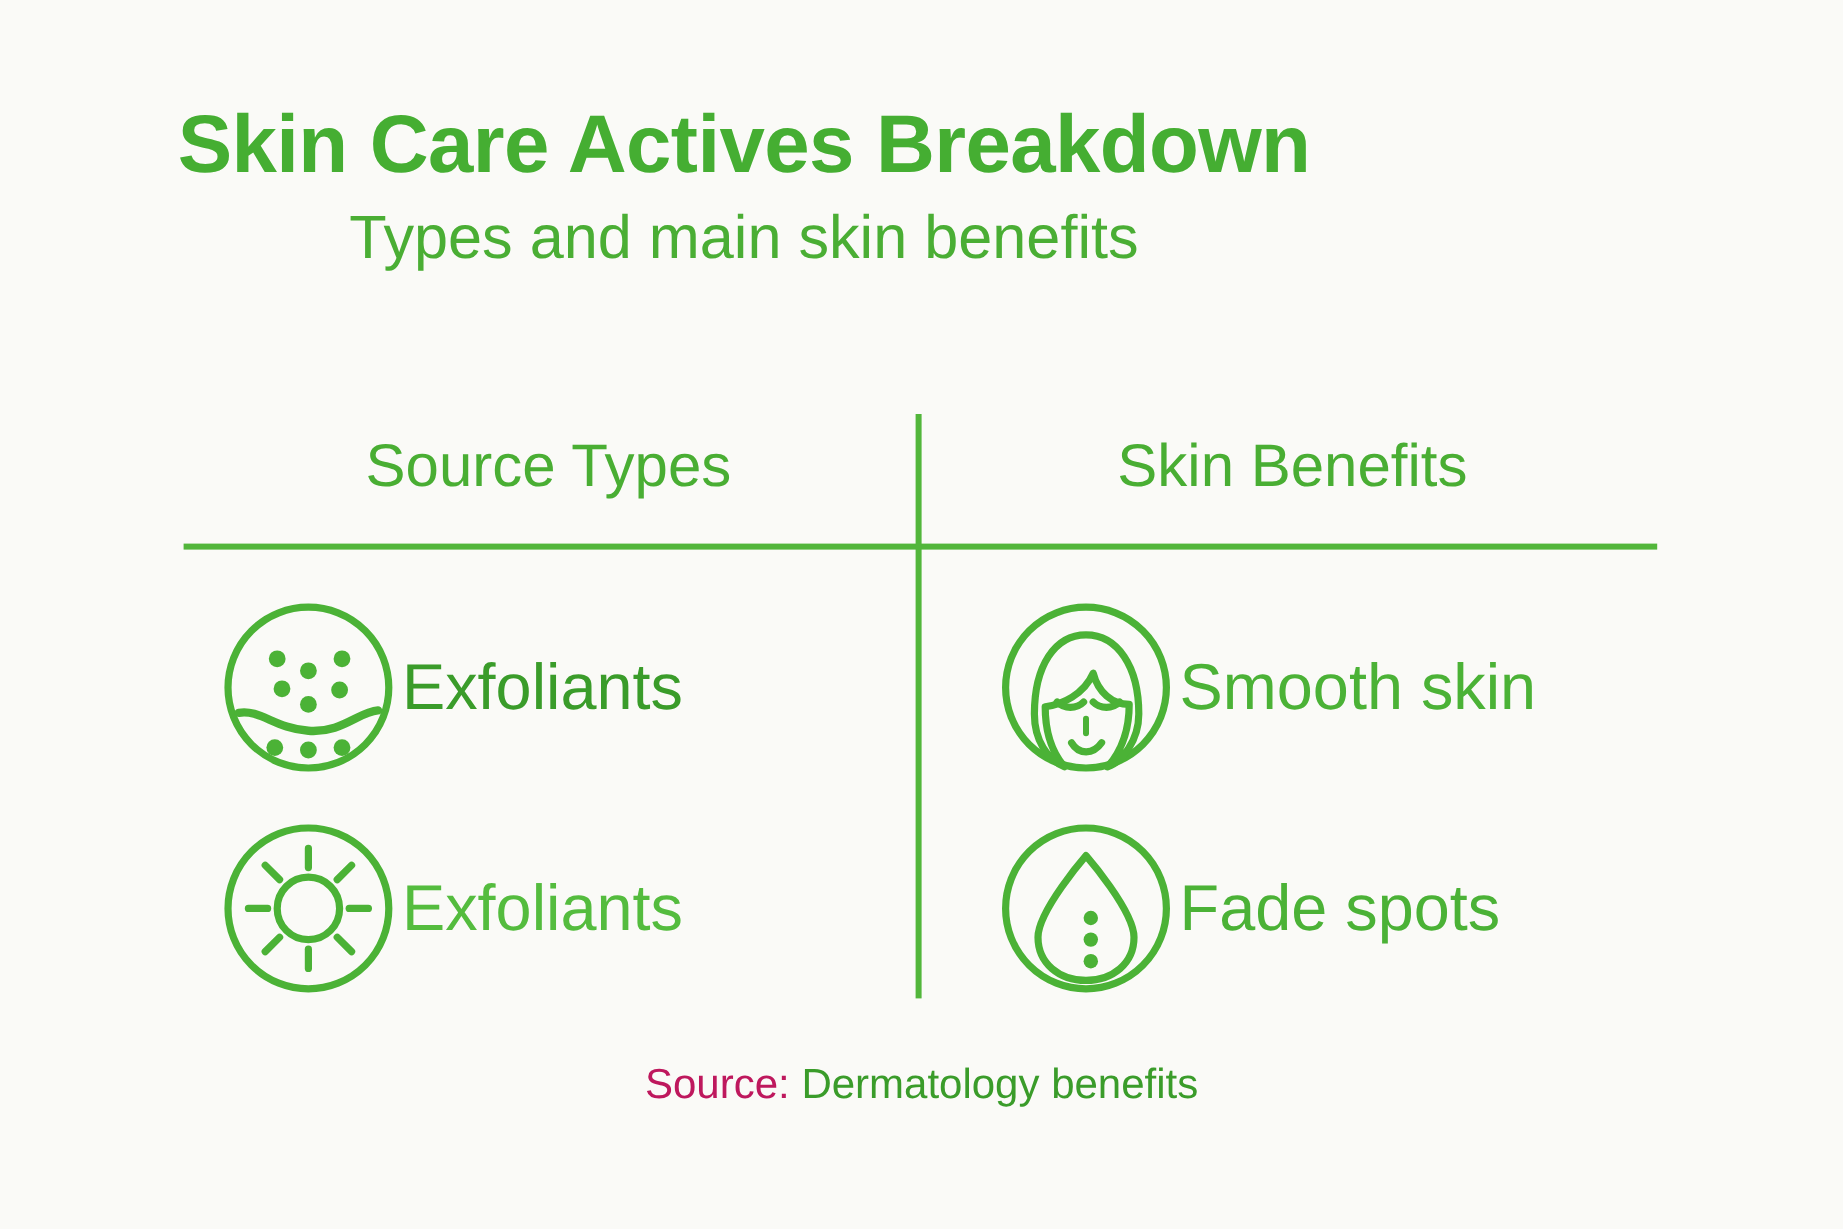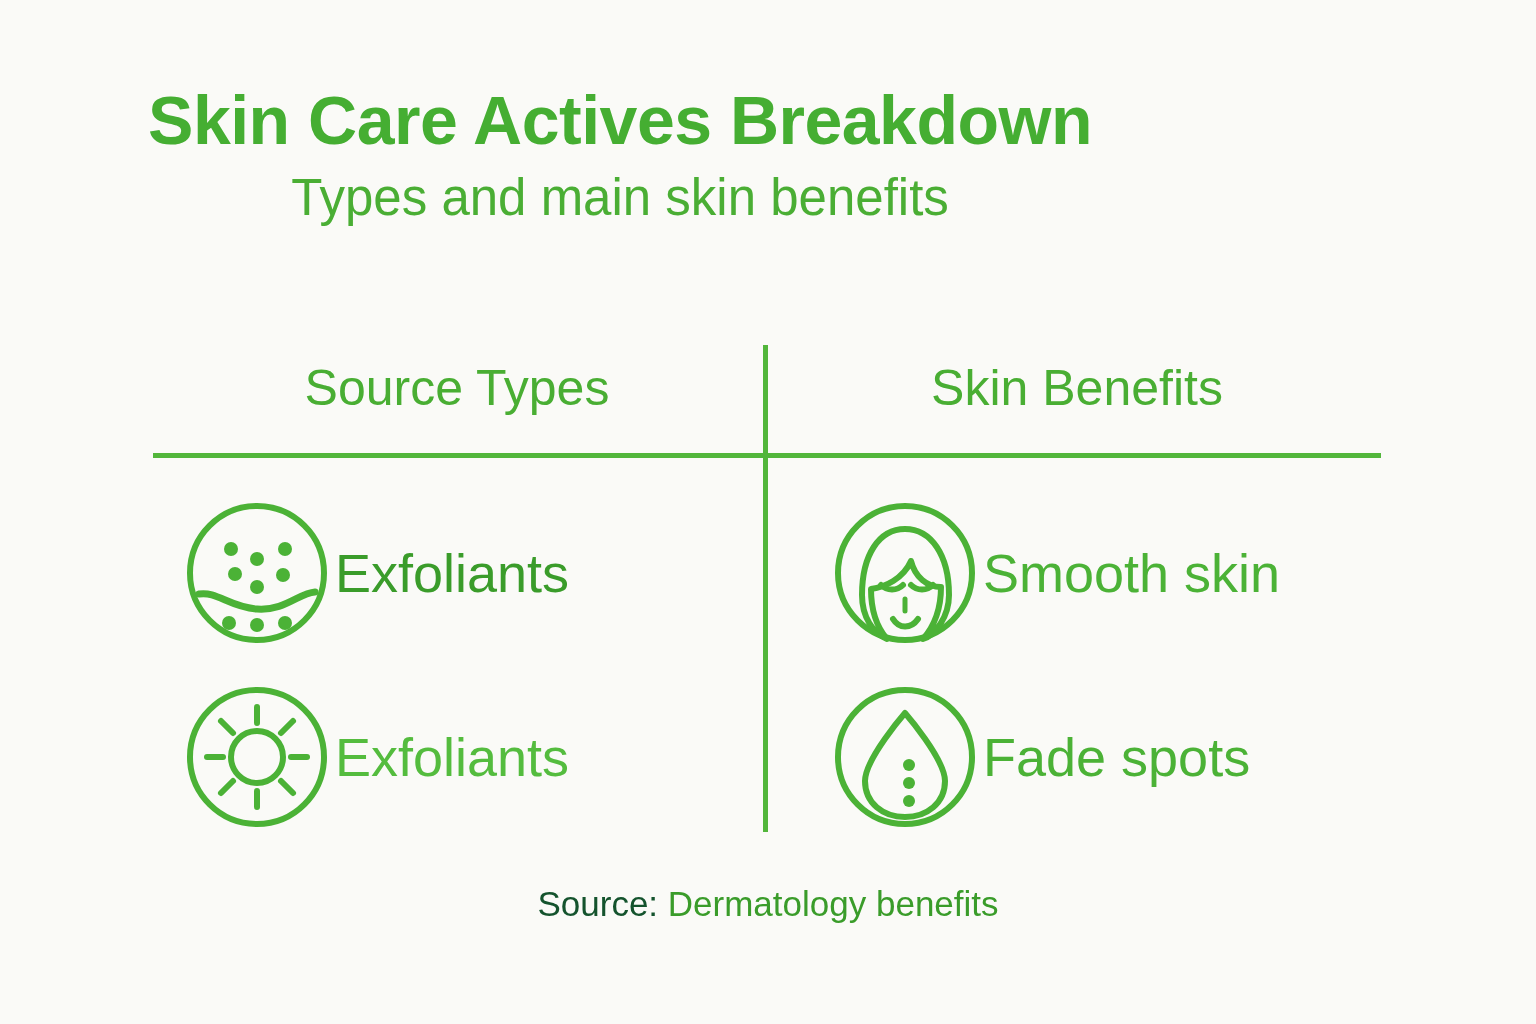--- a/index.html
+++ b/index.html
@@ -123,21 +123,21 @@
   
   .footer {
     position: absolute;
     left: 0;
     top: 884px;
     width: 1536px;
     text-align: center;
     font-size: 35px;
     white-space: nowrap;
   }
-  .src-label { color: #14532d; }
+  .src-label { color: #be185d; }
   .src-value { color: #3a9c2a; }
 </style>
 </head>
 <body>
 
 <div class="page">
 
   <div class="header">
     <h1 class="title">Skin Care Actives Breakdown</h1>
     <h2 class="subtitle">Types and main skin benefits</h2>

